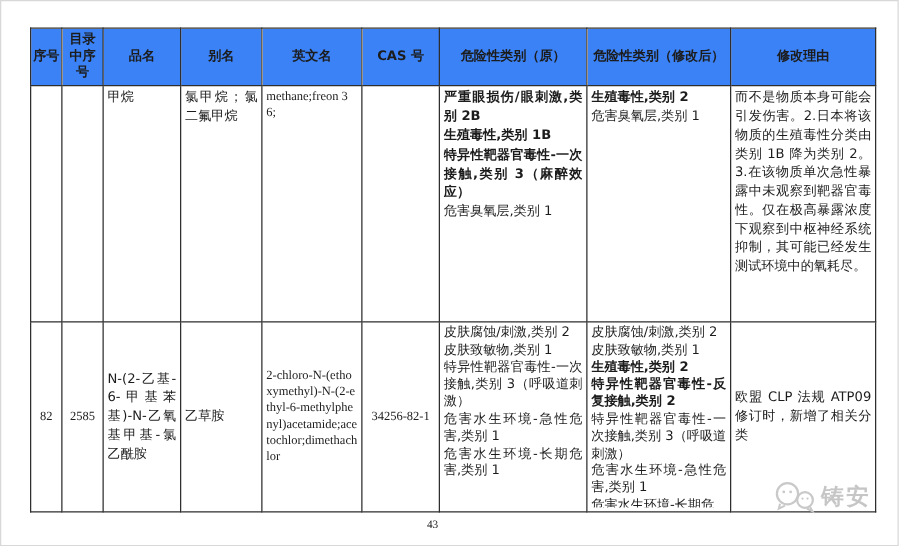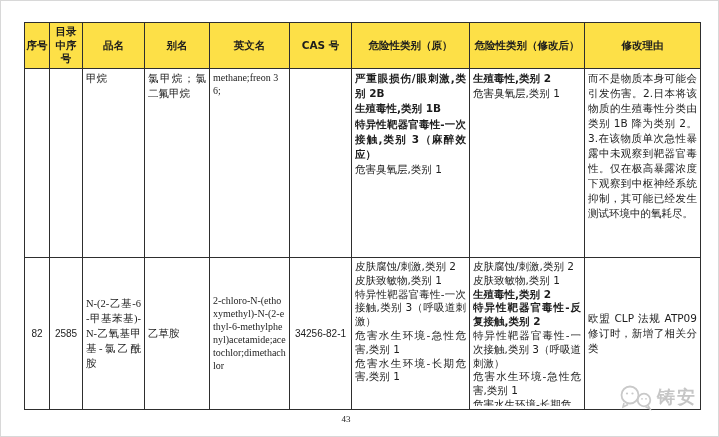--- a/index.html
+++ b/index.html
@@ -15,38 +15,38 @@
     position:absolute;left:24px;top:22px;width:676px;
     border-collapse:collapse;table-layout:fixed;
     font-size:10.5px;
   }
   .doc th,.doc td{
     border:1px solid #2e2e2e;padding:2px 3px;vertical-align:top;
     overflow:hidden;box-sizing:border-box;
   }
   .doc th{
     font-weight:bold;text-align:center;vertical-align:middle;
-    font-size:10.5px;line-height:1.3;padding:2px 1px;background:#fde047;
+    font-size:10.5px;line-height:1.3;padding:2px 1px;background:#3b82f6;
   }
   tr.hdr{height:37px;}
   tr.r1{height:189px;}
   tr.r2{height:152px;}
   td.vmid{vertical-align:middle;}
   .clip1{max-height:183px;overflow:hidden;}
   .clip2{max-height:146px;overflow:hidden;}
-  .cjk{text-align:justify;line-height:15px;font-family:Liberation Serif, serif;}
+  .cjk{text-align:justify;line-height:15px;}
   .hz div{line-height:15.2px;text-align:justify;}
   .hz2 div{line-height:13.8px;}
   .bold{font-weight:bold;}
   .eng{
     font-family:"Liberation Serif",serif;font-size:10px;line-height:13px;
     word-break:break-all;text-align:left;
   }
   .num{
-    font-family:Liberation Sans, sans-serif;font-size:10px;text-align:center;
+    font-family:Liberation Serif, serif;font-size:10px;text-align:center;
   }
   .reason{line-height:15px;text-align:justify;}
   .reason2{line-height:15px;text-align:justify;}
   .page-number{
     position:absolute;top:414px;left:0;width:692px;text-align:center;
     font-family:"Liberation Serif",serif;font-size:9px;color:#222;
   }
   .watermark{
     position:absolute;top:385px;right:22px;height:28px;
     display:flex;align-items:flex-start;gap:4px;color:#c6c6c6;

